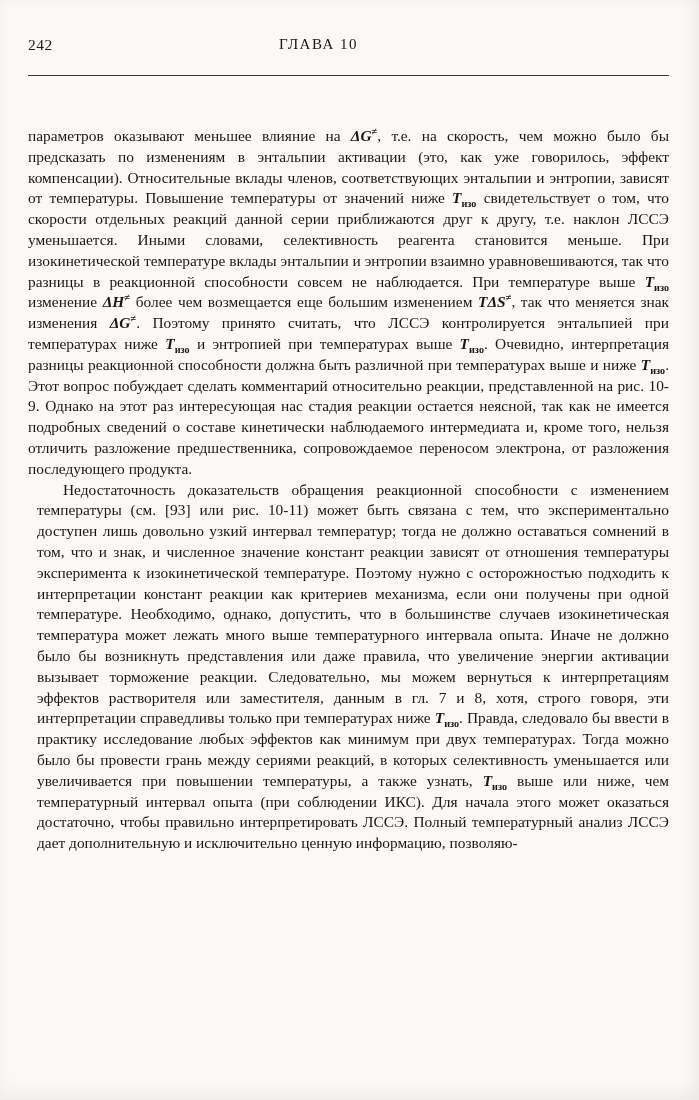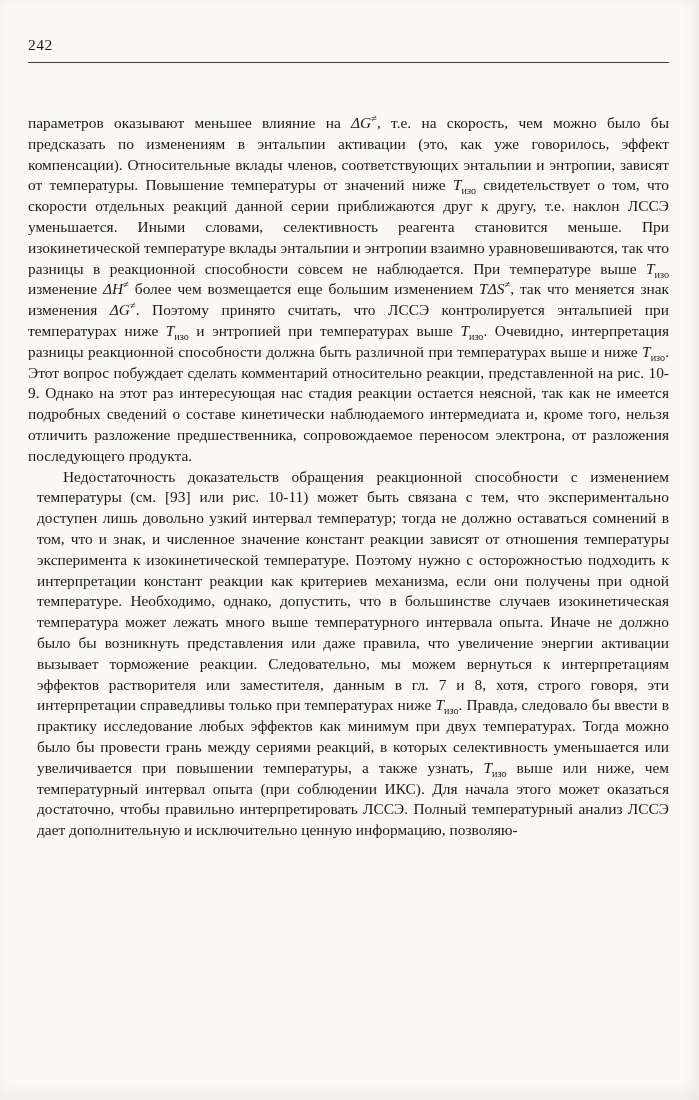--- a/index.html
+++ b/index.html
@@ -17,21 +17,21 @@
     padding: 36px 30px 0 28px;
     box-shadow: inset -8px 0 14px rgba(0,0,0,0.035), inset 0 -10px 16px rgba(0,0,0,0.03);
     font-family: "Liberation Serif", "DejaVu Serif", serif;
     color: #191817;
     overflow: hidden;
   }
   .page-header {
     position: relative;
     height: 20px;
     border-bottom: 1.5px solid #3a3a38;
-    padding-bottom: 6px;
+    padding-bottom: 19px;
   }
   .page-number {
     position: absolute;
     left: 0;
     top: 0;
     font-size: 15.5px;
     letter-spacing: 0.5px;
   }
   .chapter-heading {
     position: absolute;
@@ -51,35 +51,37 @@
   .page-body p {
     margin: 0;
   }
   .page-body p.indented {
     text-indent: 26px;
     margin-left: 9px;
   }
   .var {
     font-style: italic;
     white-space: nowrap;
+    font-weight: bold;
   }
   .var sub {
     font-style: normal;
     font-size: 0.66em;
     line-height: 0;
   }
   .var sup {
     font-size: 0.68em;
     line-height: 0;
   }
 </style>
 </head>
 <body>
 
 <div class="scan-page">
   <div class="page-header">
     <span class="page-number">242</span>
+    <span class="chapter-heading">ГЛАВА 10</span>
   </div>
   <div class="page-body">
     <p>параметров оказывают меньшее влияние на <span class="var">ΔG<sup>≠</sup></span>, т.е. на скорость, чем можно было бы предсказать по изменениям в энтальпии активации (это, как уже говорилось, эффект компенсации). Относительные вклады членов, соответствующих энтальпии и энтропии, зависят от температуры. Повышение температуры от значений ниже <span class="var">T<sub>изо</sub></span> свидетельствует о том, что скорости отдельных реакций данной серии приближаются друг к другу, т.е. наклон ЛССЭ уменьшается. Иными словами, селективность реагента становится меньше. При изокинетической температуре вклады энтальпии и энтропии взаимно уравновешиваются, так что разницы в реакционной способности совсем не наблюдается. При температуре выше <span class="var">T<sub>изо</sub></span> изменение <span class="var">ΔH<sup>≠</sup></span> более чем возмещается еще большим изменением <span class="var">TΔS<sup>≠</sup></span>, так что меняется знак изменения <span class="var">ΔG<sup>≠</sup></span>. Поэтому принято считать, что ЛССЭ контролируется энтальпией при температурах ниже <span class="var">T<sub>изо</sub></span> и энтропией при температурах выше <span class="var">T<sub>изо</sub></span>. Очевидно, интерпретация разницы реакционной способности должна быть различной при температурах выше и ниже <span class="var">T<sub>изо</sub></span>. Этот вопрос побуждает сделать комментарий относительно реакции, представленной на рис. 10-9. Однако на этот раз интересующая нас стадия реакции остается неясной, так как не имеется подробных сведений о составе кинетически наблюдаемого интермедиата и, кроме того, нельзя отличить разложение предшественника, сопровождаемое переносом электрона, от разложения последующего продукта.</p>
     <p class="indented">Недостаточность доказательств обращения реакционной способности с изменением температуры (см. [93] или рис. 10-11) может быть связана с тем, что экспериментально доступен лишь довольно узкий интервал температур; тогда не должно оставаться сомнений в том, что и знак, и численное значение констант реакции зависят от отношения температуры эксперимента к изокинетической температуре. Поэтому нужно с осторожностью подходить к интерпретации констант реакции как критериев механизма, если они получены при одной температуре. Необходимо, однако, допустить, что в большинстве случаев изокинетическая температура может лежать много выше температурного интервала опыта. Иначе не должно было бы возникнуть представления или даже правила, что увеличение энергии активации вызывает торможение реакции. Следовательно, мы можем вернуться к интерпретациям эффектов растворителя или заместителя, данным в гл. 7 и 8, хотя, строго говоря, эти интерпретации справедливы только при температурах ниже <span class="var">T<sub>изо</sub></span>. Правда, следовало бы ввести в практику исследование любых эффектов как минимум при двух температурах. Тогда можно было бы провести грань между сериями реакций, в которых селективность уменьшается или увеличивается при повышении температуры, а также узнать, <span class="var">T<sub>изо</sub></span> выше или ниже, чем температурный интервал опыта (при соблюдении ИКС). Для начала этого может оказаться достаточно, чтобы правильно интерпретировать ЛССЭ. Полный температурный анализ ЛССЭ дает дополнительную и исключительно ценную информацию, позволяю-</p>
   </div>
 </div>
 
 </body></html>

